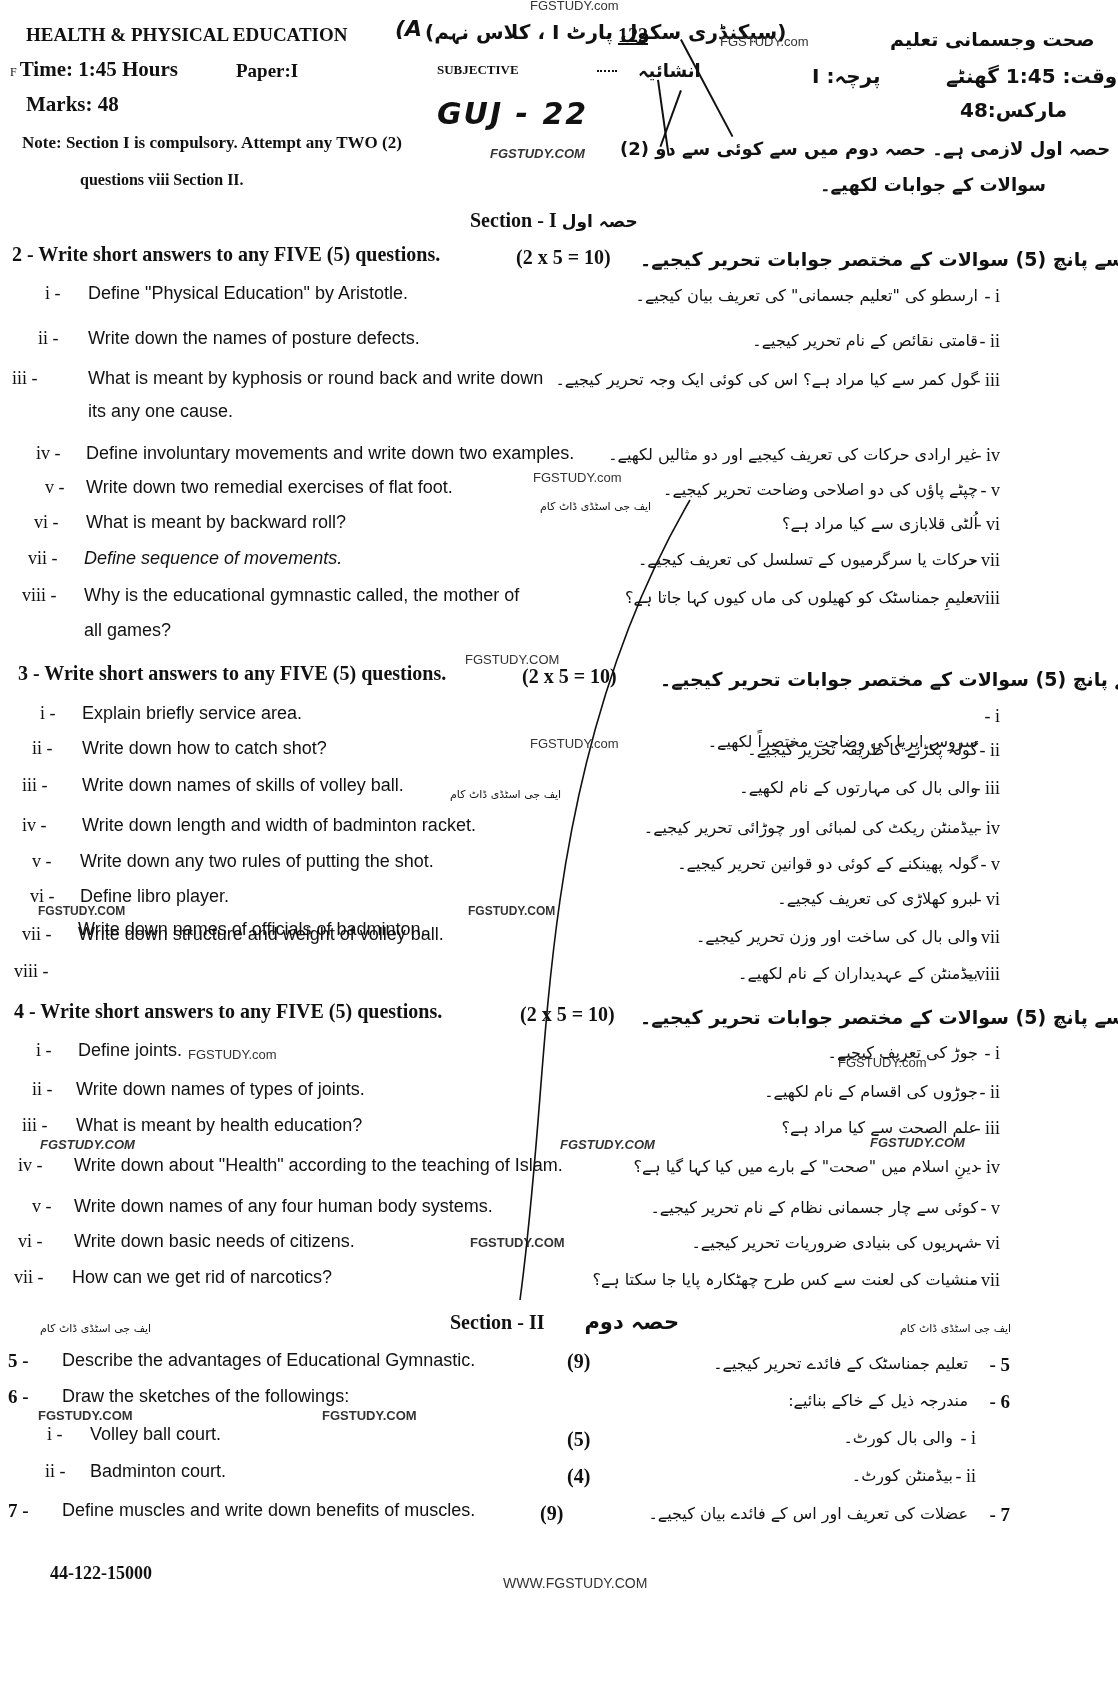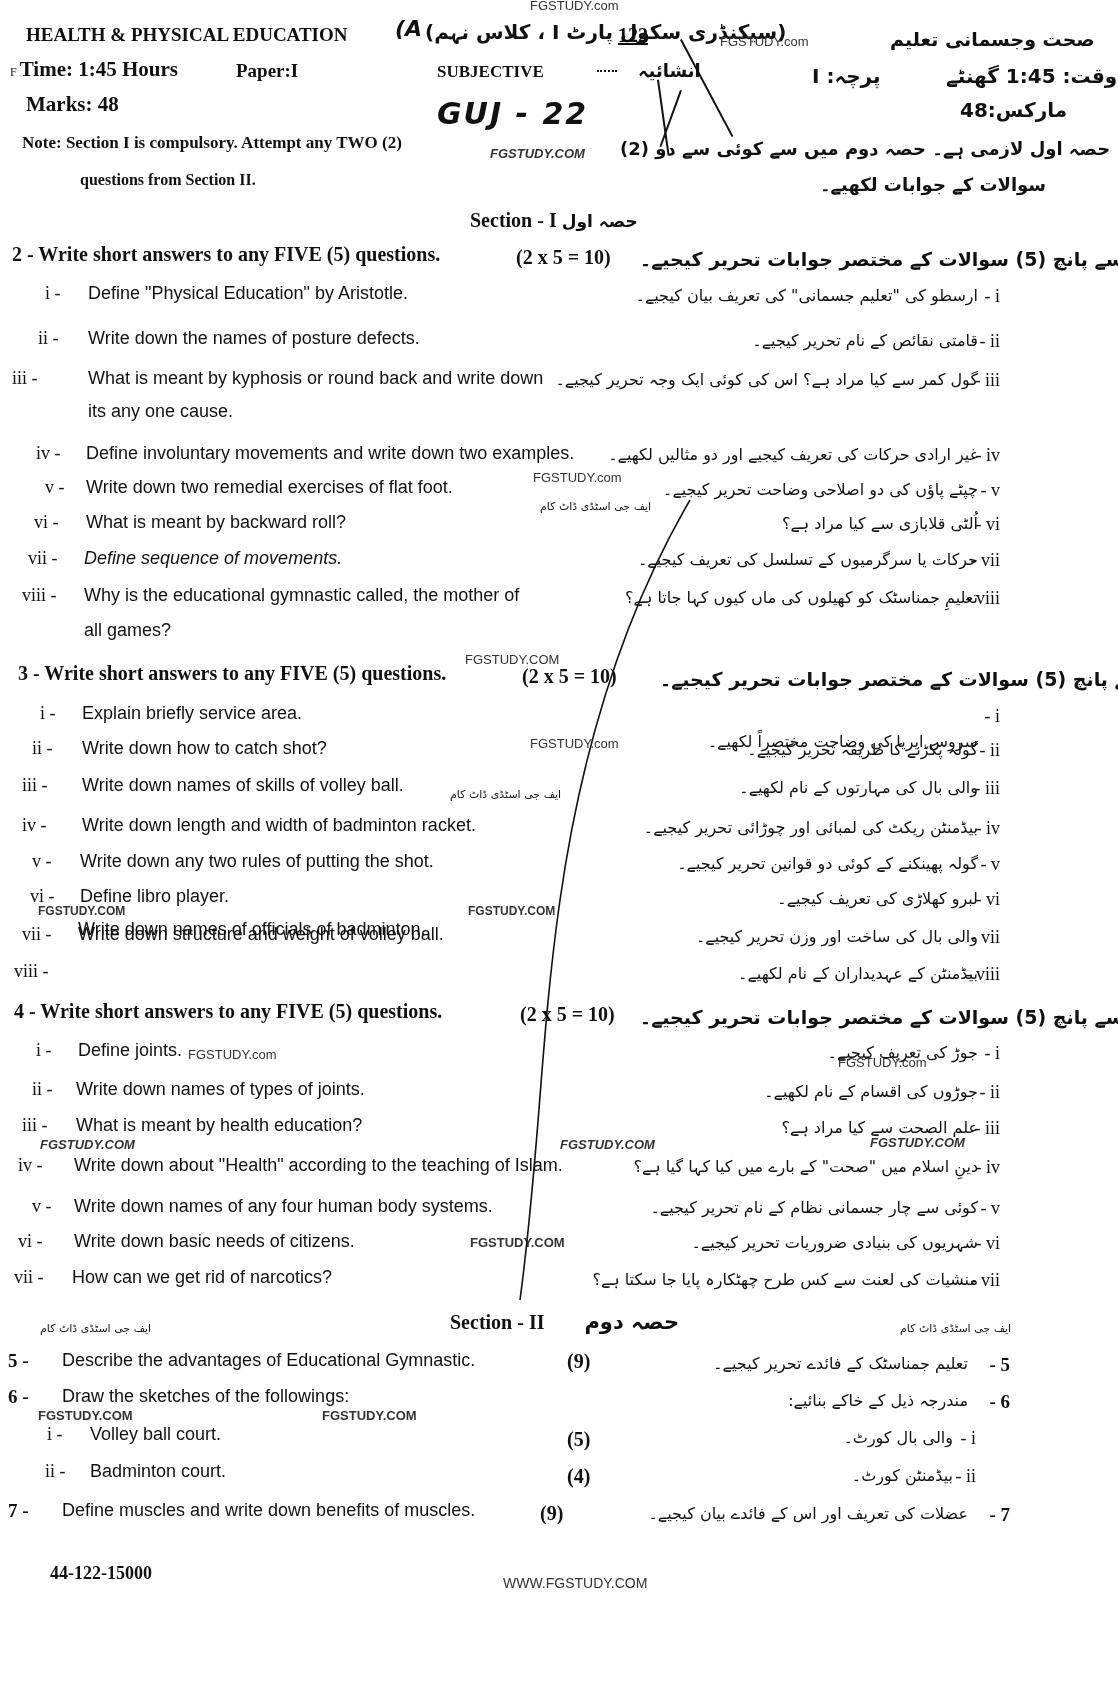--- a/index.html
+++ b/index.html
@@ -24,40 +24,40 @@
   <div class="abs serif-b" style="left:26px;top:24px;font-size:19px;">HEALTH &amp; PHYSICAL EDUCATION</div>
   <div class="abs hand" style="left:395px;top:16px;font-size:22px;">(A</div>
   <div class="abs urdu" style="left:425px;top:20px;font-size:20px;">(سیکنڈری سکول پارٹ I ، کلاس نہم)</div>
   <div class="abs serif-b" style="left:618px;top:24px;font-size:20px;text-decoration:underline;">122</div>
   <div class="abs wm" style="left:720px;top:34px;">FGSTUDY.com</div>
   <div class="abs urdu" style="left:890px;top:28px;font-size:19px;">صحت وجسمانی تعلیم</div>
   <div class="abs wm" style="left:530px;top:-2px;">FGSTUDY.com</div>
 
   <div class="abs serif-b" style="left:10px;top:57px;font-size:21px;"><span style="font-size:12px;font-weight:normal;">F </span><span>Time: 1:45 Hours</span></div>
   <div class="abs serif-b" style="left:236px;top:60px;font-size:19px;">Paper:I</div>
-  <div class="abs serif-b" style="left:437px;top:62px;font-size:17px;">SUBJECTIVE</div>
+  <div class="abs serif-b" style="left:437px;top:62px;font-size:13px;">SUBJECTIVE</div>
   <div class="abs" style="left:597px;top:70px;width:20px;border-top:2px dotted #111;"></div>
   <div class="abs urdu" style="left:638px;top:60px;font-size:18px;">انشائیہ</div>
   <div class="abs urdu" style="left:812px;top:64px;font-size:20px;">پرچہ: I</div>
   <div class="abs urdu" style="left:930px;top:64px;font-size:20px;margin-left:16px;">وقت: 1:45 گھنٹے</div>
 
   <div class="abs serif-b" style="left:26px;top:92px;font-size:21px;">Marks: 48</div>
   <div class="abs hand" style="left:437px;top:96px;font-size:30px;letter-spacing:2px;">GUJ - 22</div>
   <div class="abs urdu" style="left:960px;top:98px;font-size:20px;">مارکس:48</div>
 
   <div class="pen-line" style="left:657px;top:80px;width:1.5px;height:75px;transform:rotate(-8deg);"></div>
   <div class="pen-line" style="left:680px;top:40px;width:1.5px;height:110px;transform:rotate(-28deg);"></div>
   <div class="pen-line" style="left:680px;top:90px;width:1.5px;height:60px;transform:rotate(20deg);"></div>
 </div>
 
 <div>
   <div class="abs serif-b" style="left:22px;top:133px;font-size:17px;">Note: Section I is compulsory. Attempt any TWO (2)</div>
   <div class="abs wm-b" style="left:490px;top:146px;font-size:13px;">FGSTUDY.COM</div>
   <div class="abs urdu" style="left:620px;top:138px;font-size:18px;">نوٹ: حصہ اول لازمی ہے۔ حصہ دوم میں سے کوئی سے دو (2)</div>
-  <div class="abs serif-b" style="left:80px;top:171px;font-size:16px;">questions from Section II.</div>
+  <div class="abs serif-b" style="left:80px;top:171px;font-size:16px;">questions viii Section II.</div>
   <div class="abs urdu" style="left:820px;top:174px;font-size:18px;">سوالات کے جوابات لکھیے۔</div>
 </div>
 
 <div class="abs serif-b" style="left:470px;top:209px;font-size:20px;">
   <span>Section - I</span>
   <span class="urdu" style="font-size:17px;">حصہ اول</span>
 </div>
 
 <div>
   <div class="abs serif-b qhead" style="left:12px;top:243px;"><span>2 -</span> <span>Write short answers to any FIVE (5) questions.</span></div>

